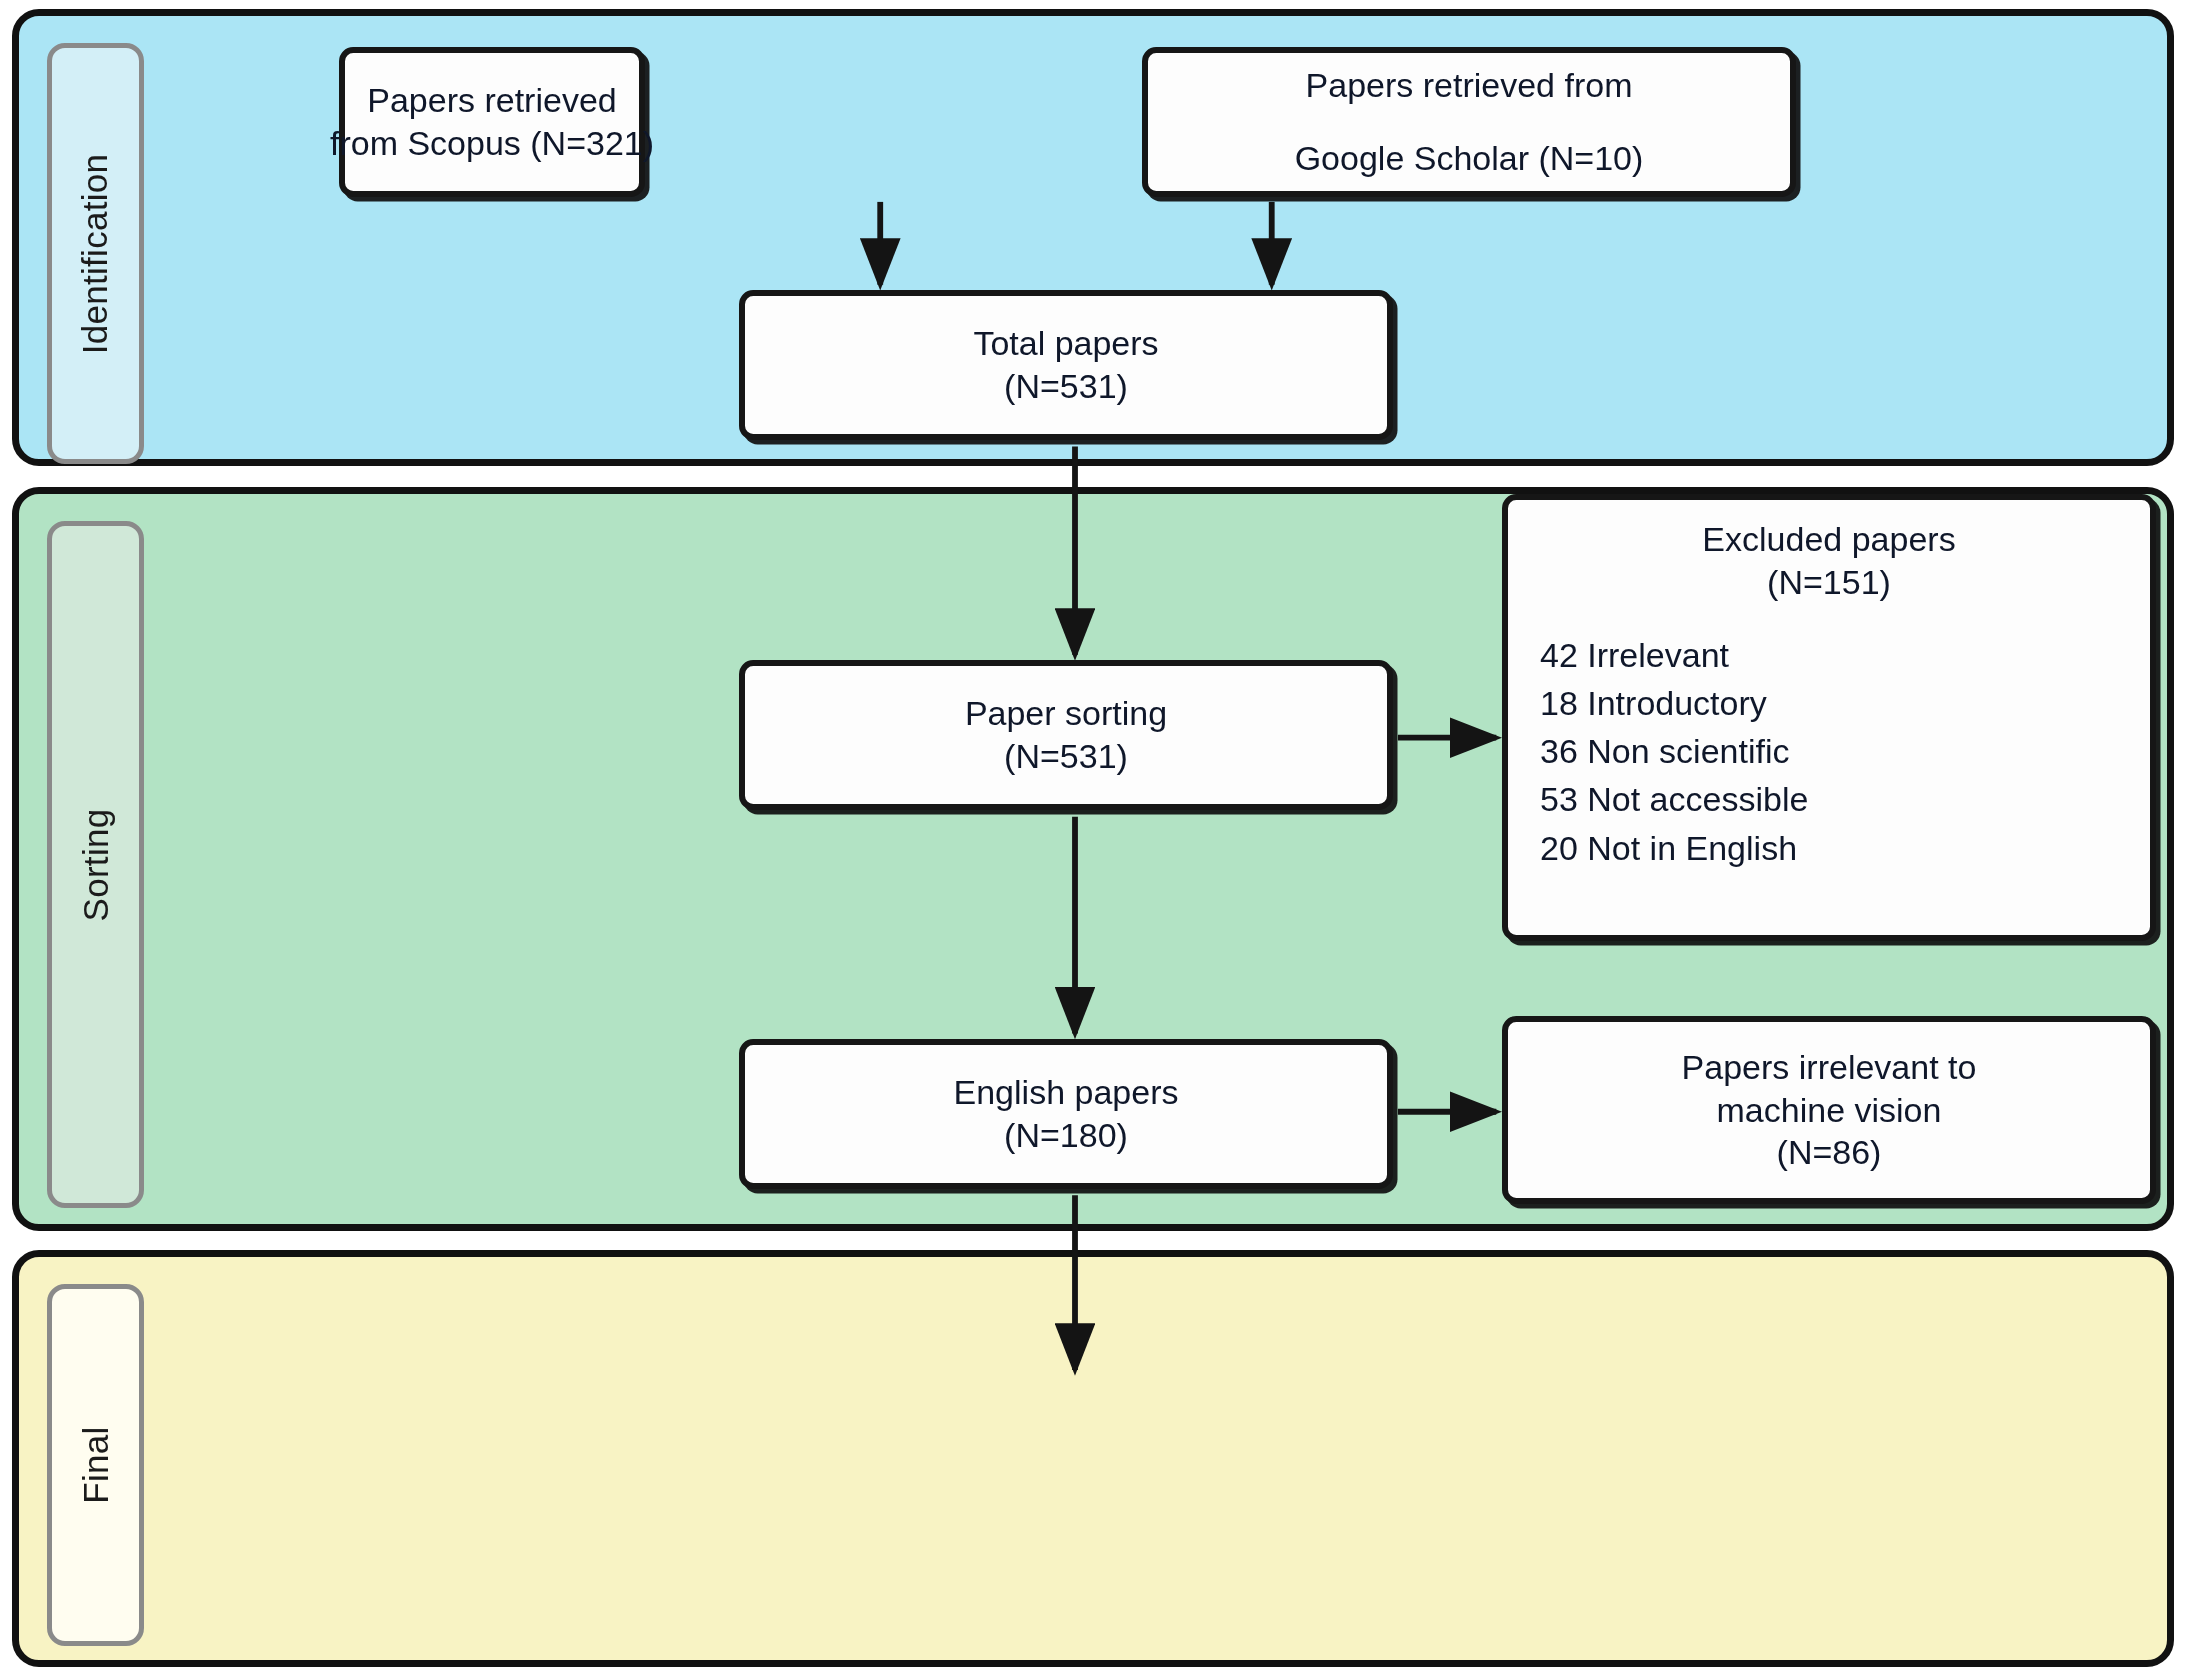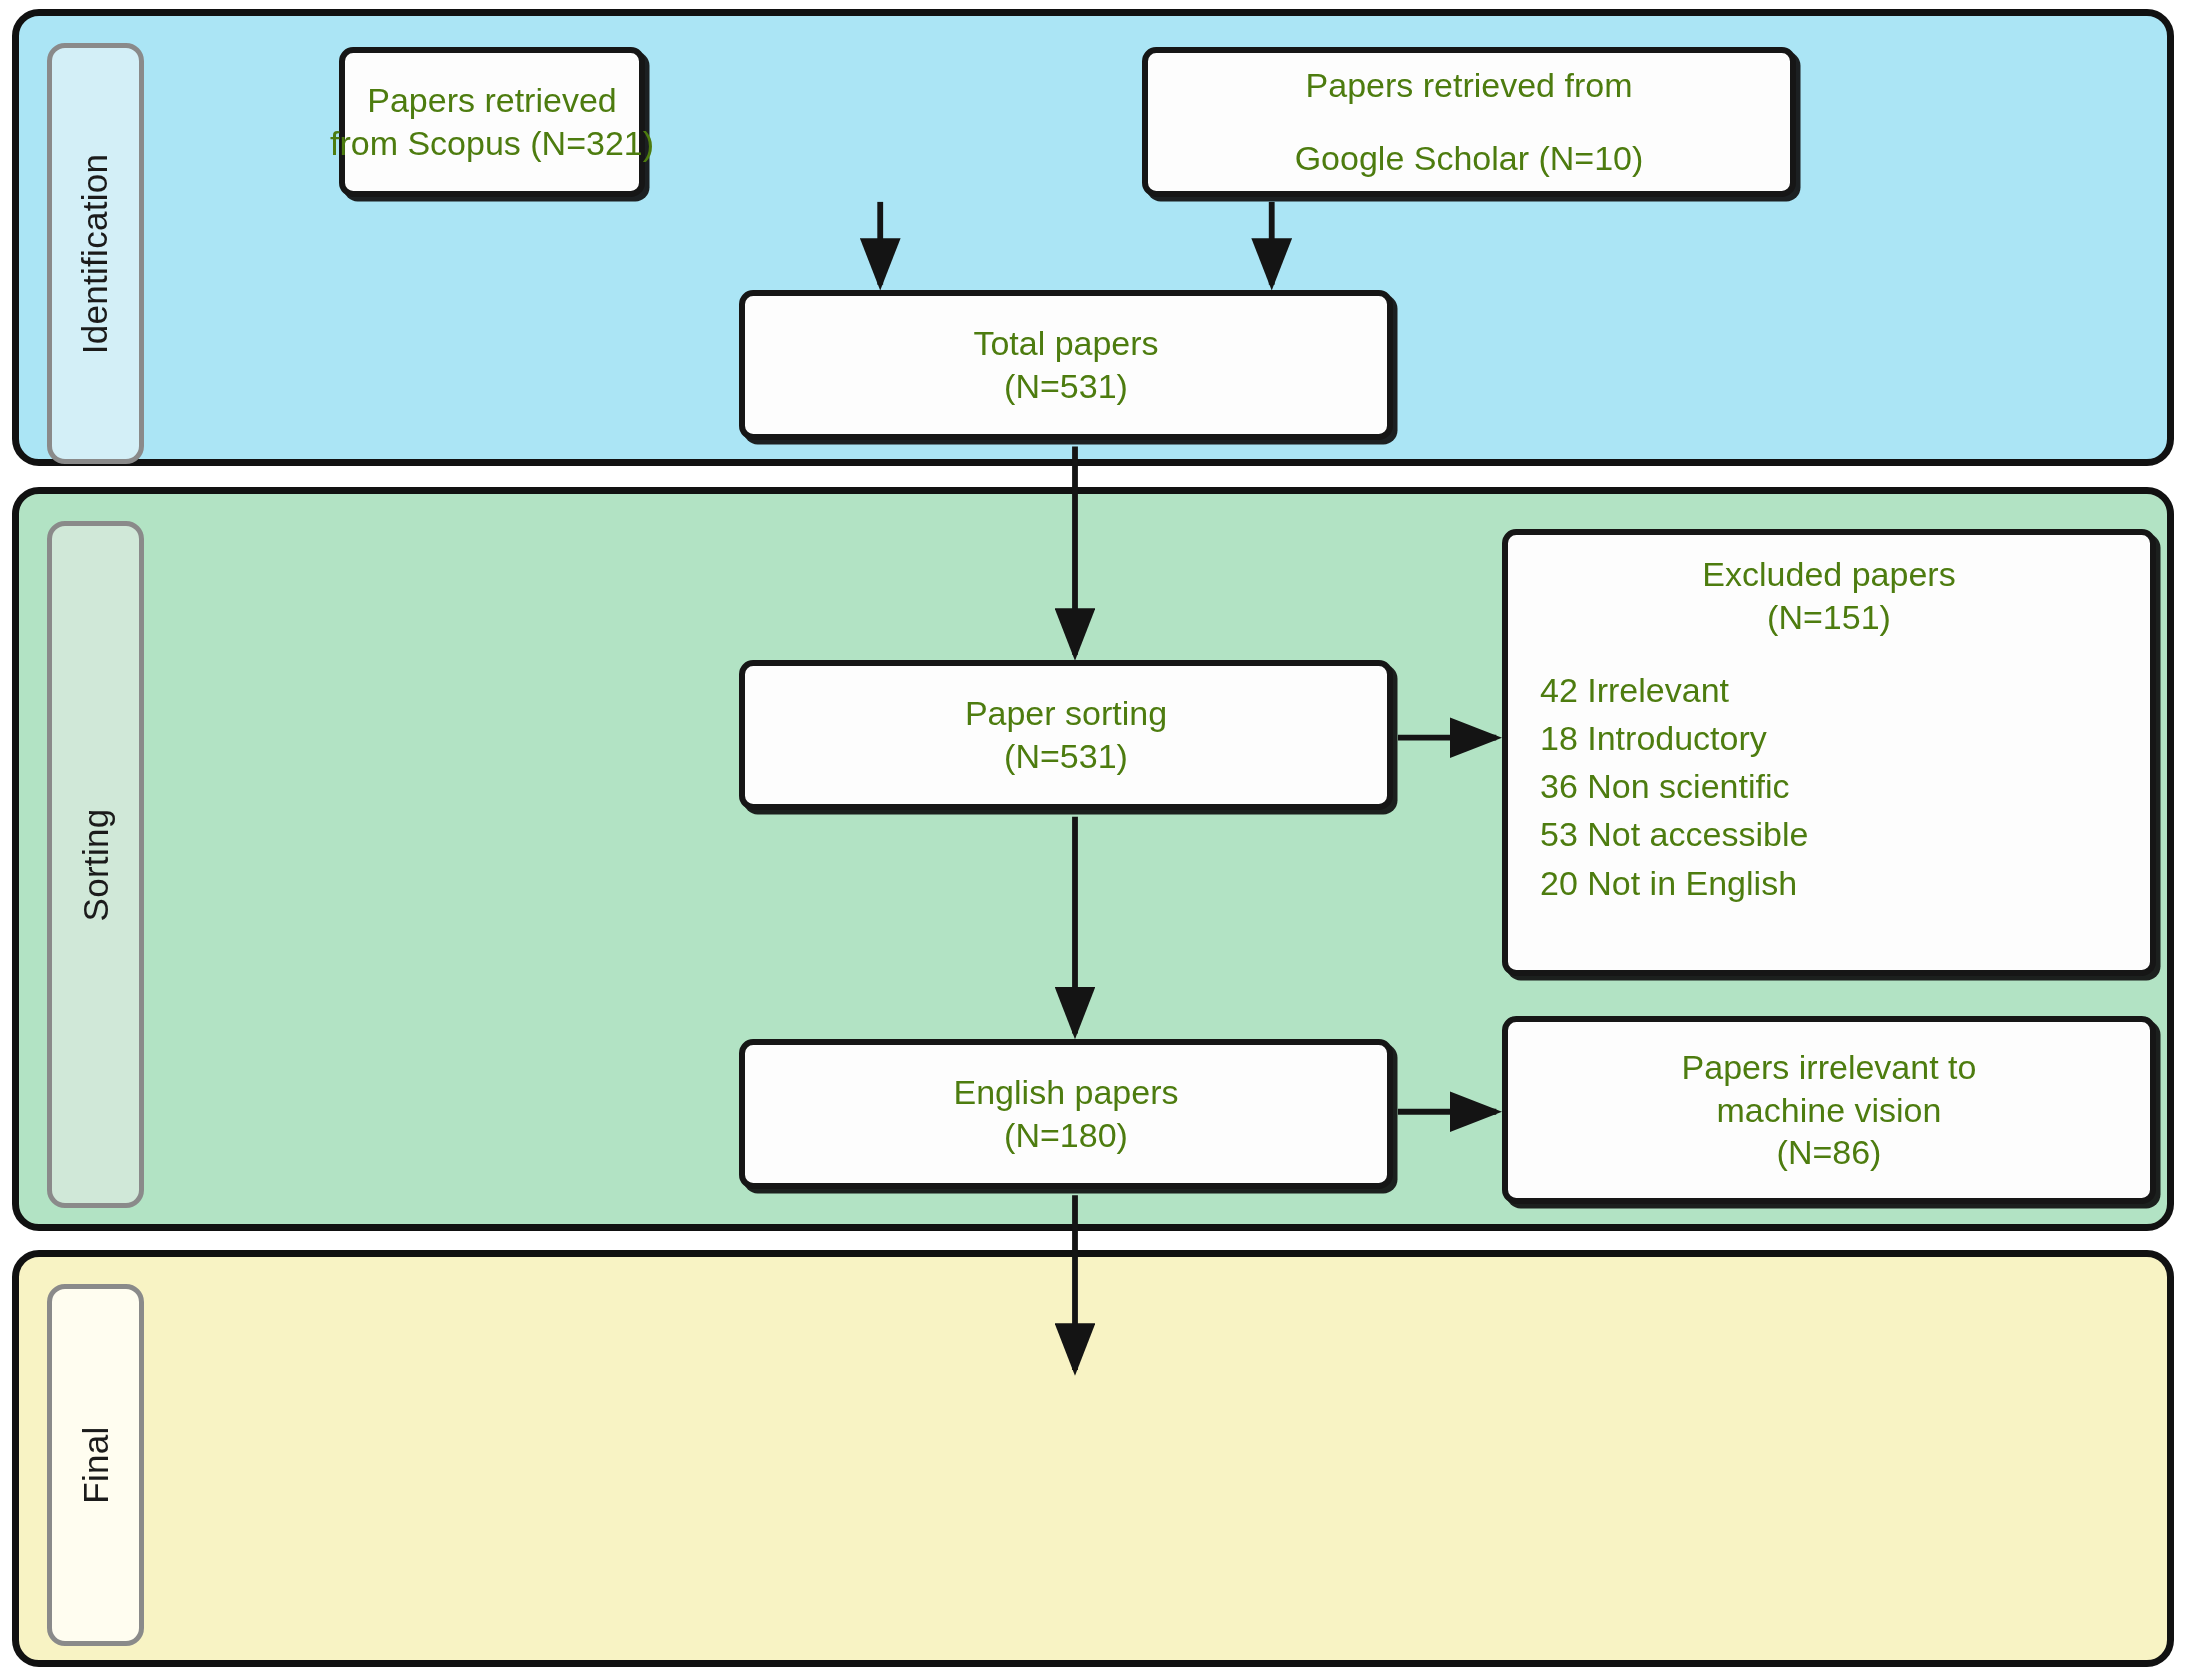--- a/index.html
+++ b/index.html
@@ -57,36 +57,36 @@
     box-sizing: border-box;
     background: #FDFDFD;
     border: 6.5px solid #161616;
     border-radius: 14.2px;
     box-shadow: 4.5px 4.5px 0 0 rgba(15,15,15,0.92);
     display: flex;
     flex-direction: column;
     align-items: center;
     justify-content: center;
     text-align: center;
-    color: #4d7c0f;
+    color: #0f172a;
     font-size: 34px;
     line-height: 1.26;
     padding: 3.9px 11.7px;
   }
   .node .ln { display: block; white-space: nowrap; }
 
   .node-scopus   { left: 339px;  top: 47px;   width: 306px;  height: 150px; }
   .node-gscholar { left: 1142px; top: 47px;   width: 654px; height: 150px; gap: 30px; }
   .node-total    { left: 739px; top: 290px;  width: 654px; height: 150px; }
   .node-sorting  { left: 739px; top: 660px; width: 654px; height: 150px; }
   .node-selected { left: 739px; top: 1039px; width: 654px; height: 150px; }
   .node-finalsel { left: 739px; top: 1375px; width: 654px; height: 162px; }
 
   .node-excluded {
-    left: 1502px; top: 529px; width: 654px; height: 447px;
+    left: 1502px; top: 494px; width: 654px; height: 447px;
     justify-content: flex-start;
     padding: 18px 0 0 0;
   }
   .node-excluded .head {
     font-size: 34px;
     line-height: 1.26;
     text-align: center;
     width: 100%;
   }
   .node-excluded .reasons {

